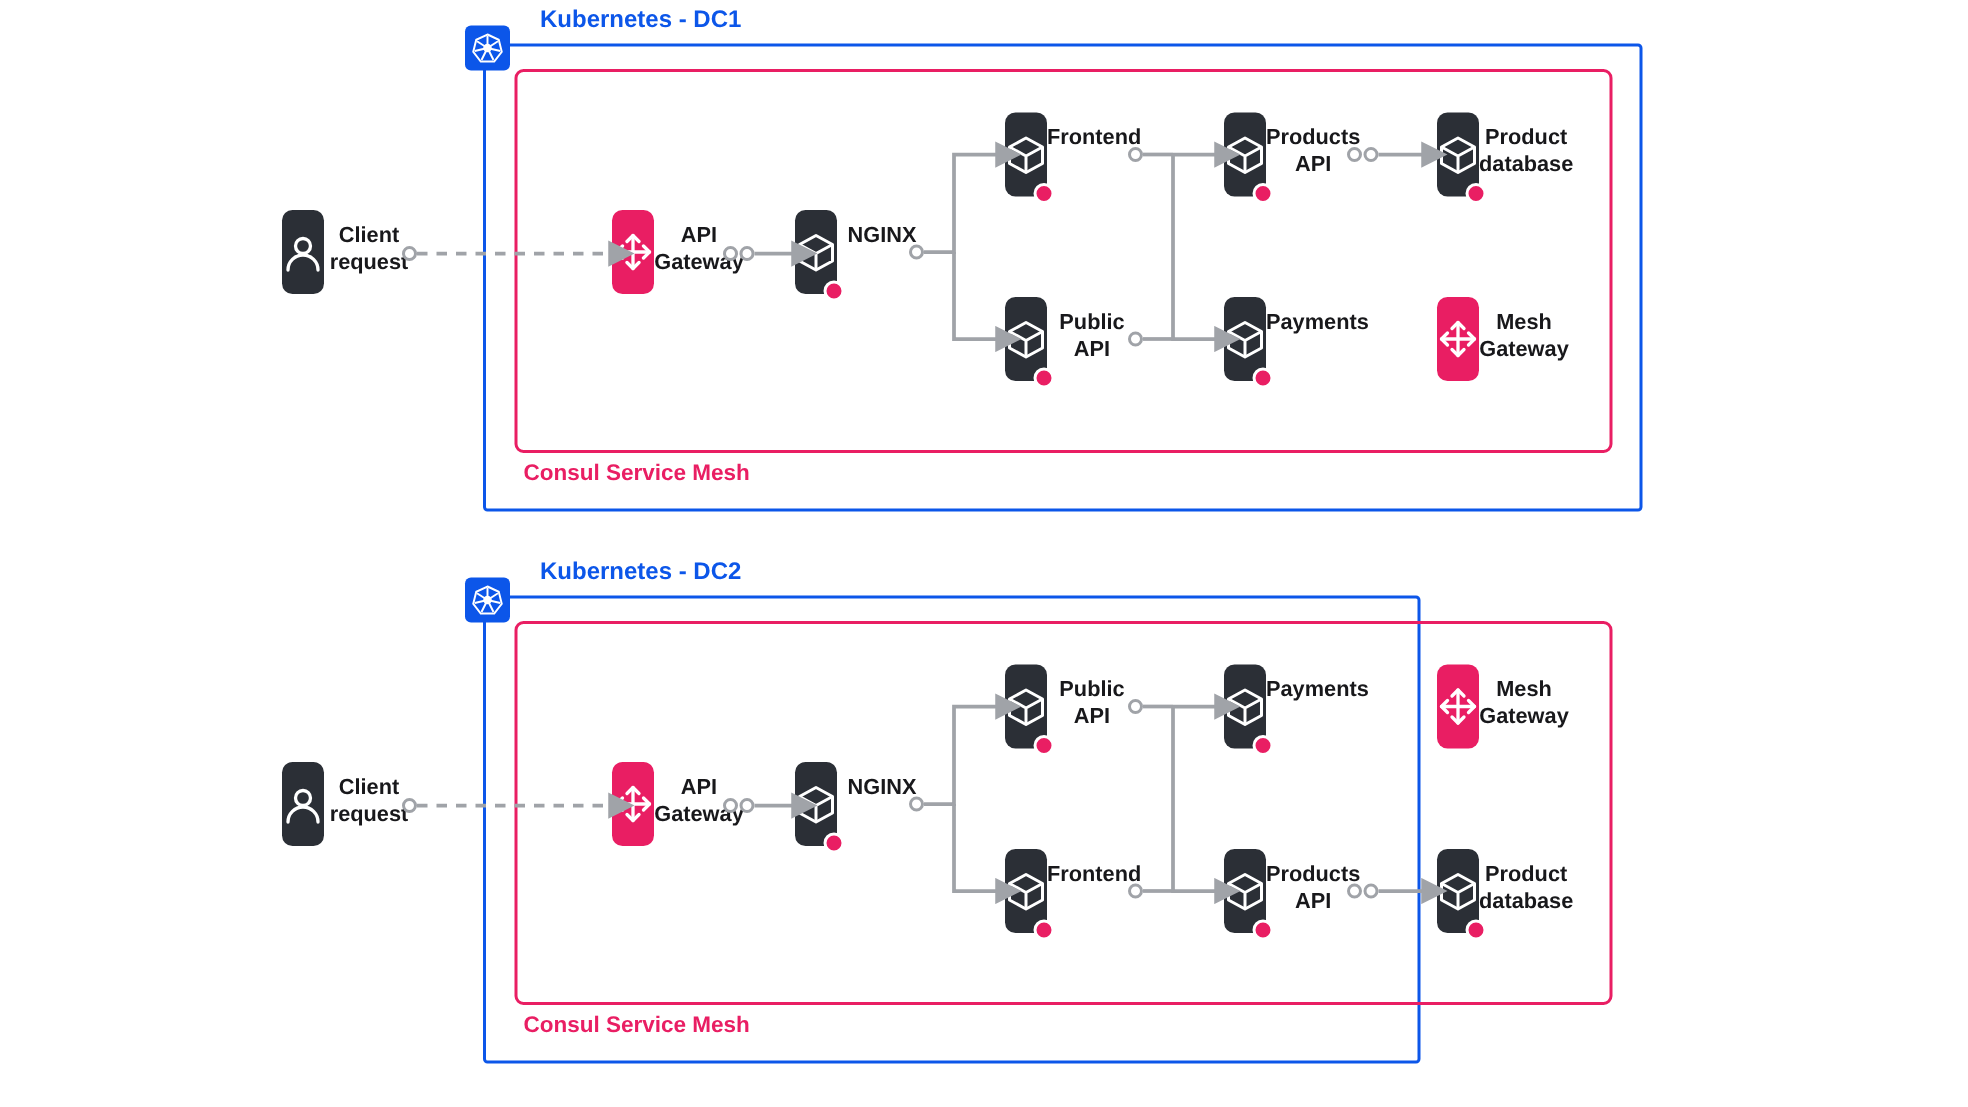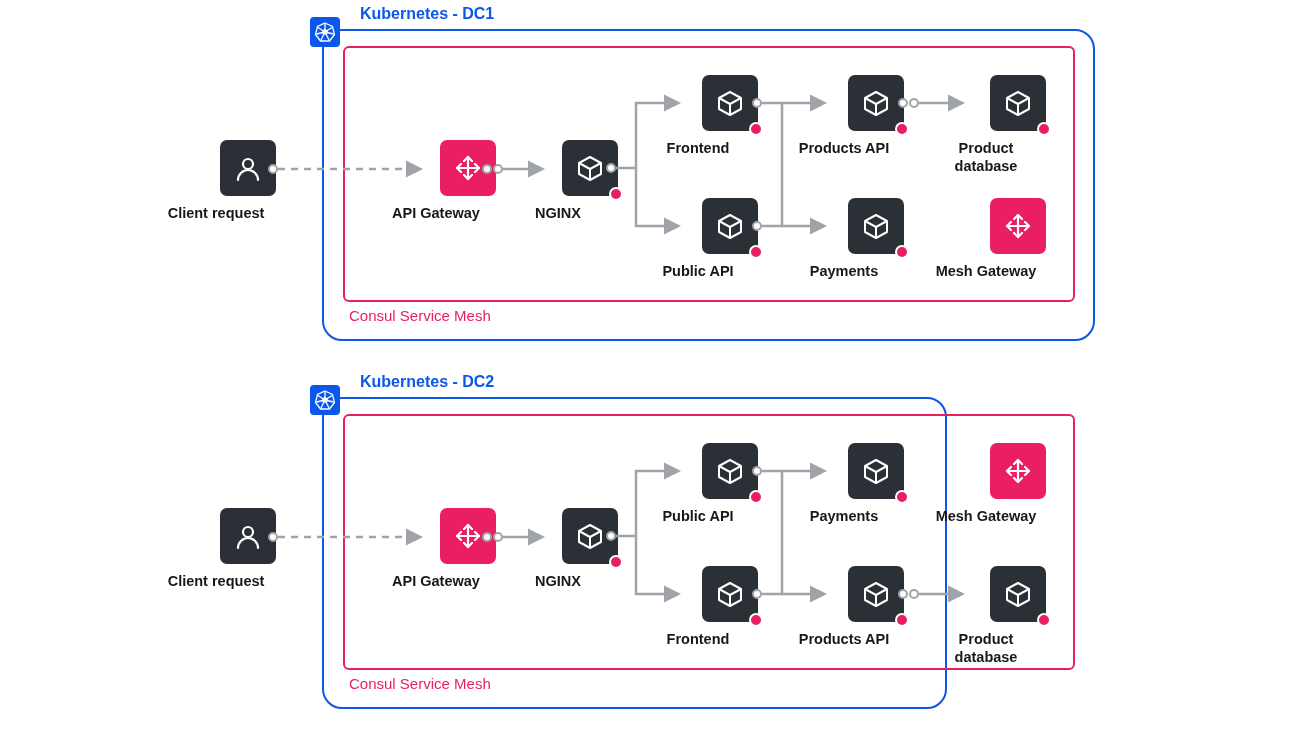--- a/index.html
+++ b/index.html
@@ -8,21 +8,21 @@
     padding: 0;
     width: 1312px;
     height: 738px;
     background: #ffffff;
     font-family: -apple-system, BlinkMacSystemFont, "Segoe UI", Helvetica, Arial, sans-serif;
     position: relative;
   }
   .cluster {
     position: absolute;
     border: 2px solid #0c56e9;
-    border-radius: 20px;
+    border-radius: 3px;
   }
   .cluster-title {
     position: absolute;
     top: -26px;
     left: 36px;
     font-size: 16px;
     font-weight: 700;
     color: #0c56e9;
   }
   .k8s-badge {
@@ -40,29 +40,29 @@
   .mesh {
     position: absolute;
     border: 2px solid #e91e63;
     border-radius: 6px;
   }
   .mesh-title {
     position: absolute;
     bottom: -24px;
     left: 4px;
     font-size: 15px;
-    font-weight: 400;
+    font-weight: 700;
     color: #e91e63;
   }
   .node {
     position: absolute;
     width: 88px;
     display: flex;
-    flex-direction: column;
-    align-items: flex-end;
+    flex-direction: row;
+    align-items: flex-start;
   }
   .node-box {
     width: 56px;
     height: 56px;
     border-radius: 7px;
     display: flex;
     align-items: center;
     justify-content: center;
     position: relative;
   }

